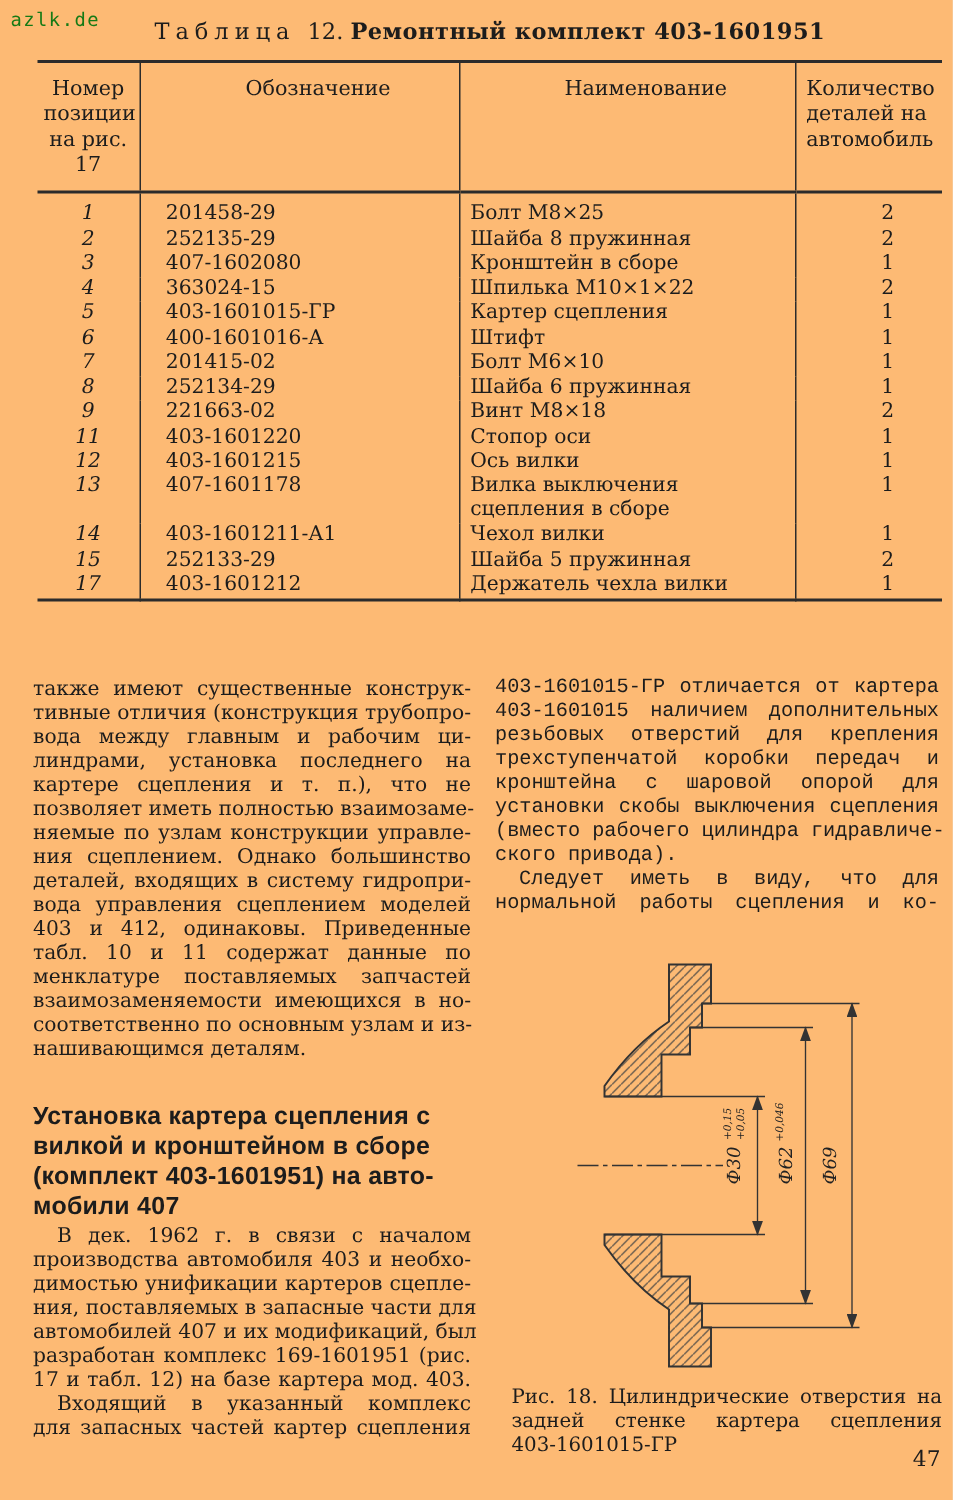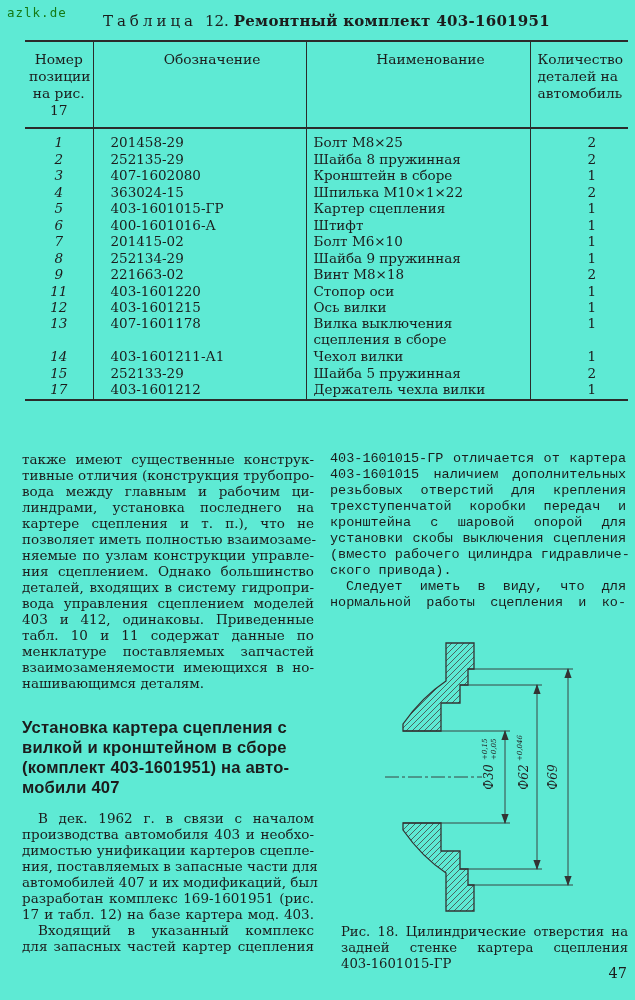--- a/index.html
+++ b/index.html
@@ -1,20 +1,20 @@
 <!DOCTYPE html>
 <html><head>
 <meta charset="utf-8">
 <style>
   * { margin:0; padding:0; box-sizing:border-box; }
   html,body { width:635px; height:1000px; }
   body { background:#e9e9e9; font-family:"DejaVu Serif", serif; }
   .page {
     position:relative; width:635px; height:1000px;
-    background:#5eead4; color:#1c1c1c; overflow:hidden;
+    background:#fdba74; color:#1c1c1c; overflow:hidden;
   }
   
   .watermark {
     position:absolute; top:5px; left:7px;
     font-family:"DejaVu Sans Mono", monospace;
     font-size:12.5px; color:#157a15; letter-spacing:1px;
   }
   
   .table-title {
     position:absolute; top:12px; left:25px; width:603px;
@@ -44,21 +44,21 @@
   .c-qty { text-align:center; }
   
   .col { position:absolute; top:451px; font-size:13.5px; line-height:16px; }
   .col-left  { left:22px;  width:292px; }
   .col-right { left:330px; width:296px;font-family:Liberation Mono, monospace; }
   .para { margin:0; }
   .para .ln { white-space:nowrap; text-align:justify; text-align-last:justify; }
   .para .ln:last-child { text-align-last:left; }
   .para.jl .ln:last-child { text-align-last:justify; }
   .para.indent .ln:first-child { text-indent:16px; }
-  .para.heading { margin-top:27px; margin-bottom:12px; }
+  .para.heading { margin-top:27px; margin-bottom:2px; }
   .para.heading .ln {
     font-family:"Liberation Sans", sans-serif; font-weight:bold;
     font-size:16.6px; line-height:20px; letter-spacing:0.2px;
     text-align-last:left;
   }
   
   .figure-box { position:absolute; top:633px; left:330px; width:305px; height:285px; }
   .figure-caption {
     position:absolute; top:924px; left:341px; width:287px;
     font-size:13.2px; line-height:16px;
@@ -134,21 +134,21 @@
         </tr>
         <tr>
           <td class="c-pos">7</td>
           <td class="c-code v">201415-02</td>
           <td class="c-name v">Болт М6×10</td>
           <td class="c-qty v">1</td>
         </tr>
         <tr>
           <td class="c-pos">8</td>
           <td class="c-code v">252134-29</td>
-          <td class="c-name v">Шайба 9 пружинная</td>
+          <td class="c-name v">Шайба 6 пружинная</td>
           <td class="c-qty v">1</td>
         </tr>
         <tr>
           <td class="c-pos">9</td>
           <td class="c-code v">221663-02</td>
           <td class="c-name v">Винт М8×18</td>
           <td class="c-qty v">2</td>
         </tr>
         <tr>
           <td class="c-pos">11</td>
@@ -198,20 +198,21 @@
         <div class="ln">картере сцепления и т. п.), что не</div>
         <div class="ln">позволяет иметь полностью взаимозаме-</div>
         <div class="ln">няемые по узлам конструкции управле-</div>
         <div class="ln">ния сцеплением. Однако большинство</div>
         <div class="ln">деталей, входящих в систему гидропри-</div>
         <div class="ln">вода управления сцеплением моделей</div>
         <div class="ln">403 и 412, одинаковы. Приведенные</div>
         <div class="ln">табл. 10 и 11 содержат данные по</div>
         <div class="ln">менклатуре поставляемых запчастей</div>
         <div class="ln">взаимозаменяемости имеющихся в но-</div>
+        <div class="ln">соответственно по основным узлам и из-</div>
         <div class="ln">нашивающимся деталям.</div>
       </div>
       <div class="para heading">
         <div class="ln">Установка картера сцепления с</div>
         <div class="ln">вилкой и кронштейном в сборе</div>
         <div class="ln">(комплект 403-1601951) на авто-</div>
         <div class="ln">мобили 407</div>
       </div>
       <div class="para body indent jl">
         <div class="ln">В дек. 1962 г. в связи с началом</div>

